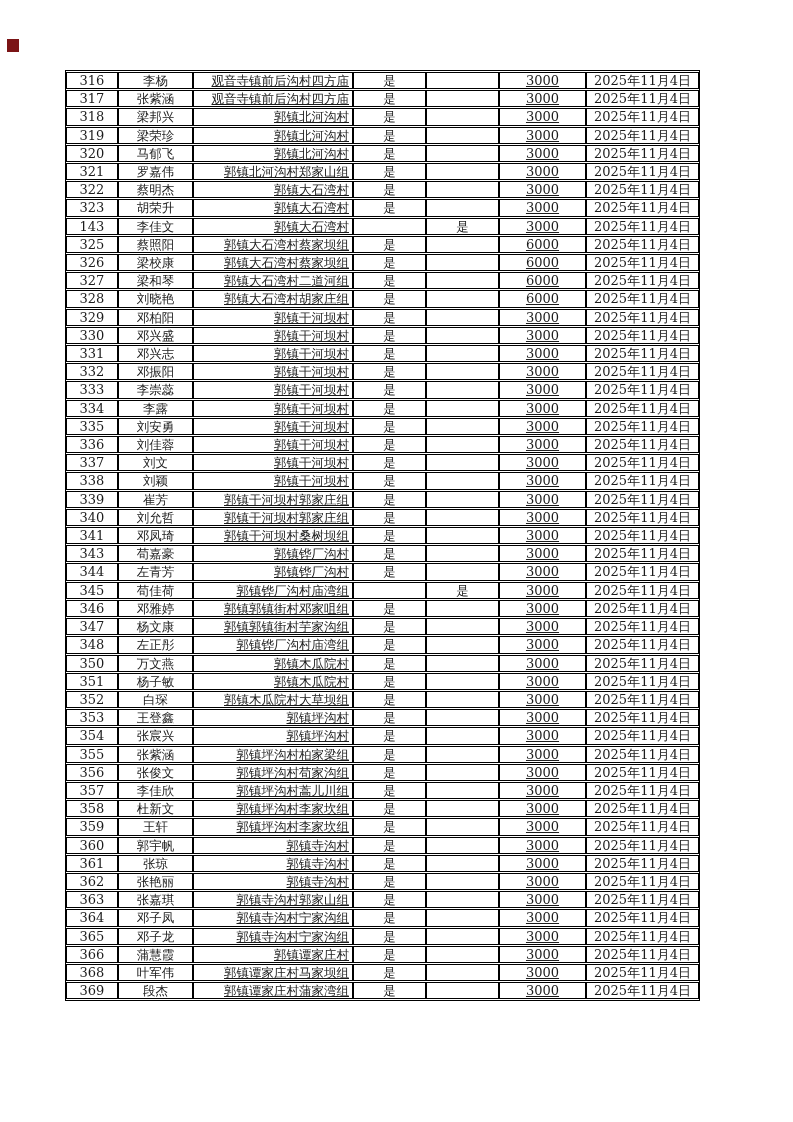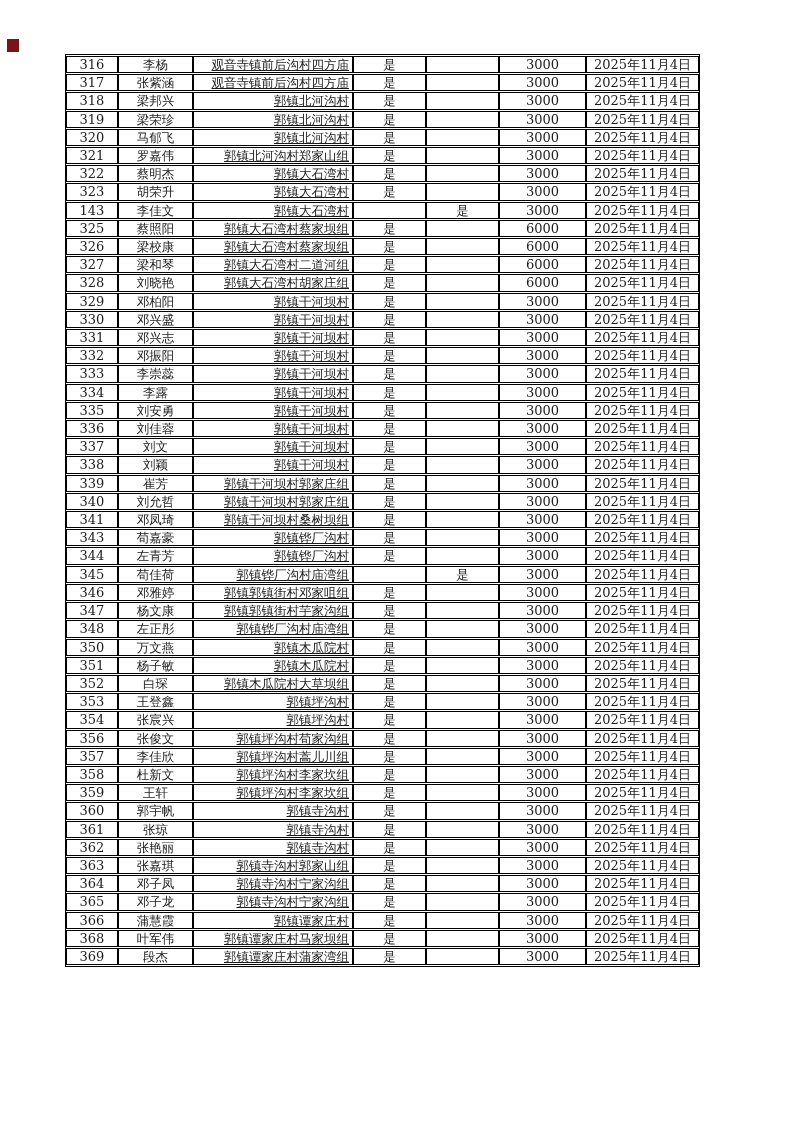--- a/index.html
+++ b/index.html
@@ -19,42 +19,42 @@
   .scan-mark {
     position: absolute;
     left: 7px;
     top: 39px;
     width: 12px;
     height: 13px;
   }
   table.roster {
     position: absolute;
     left: 65px;
-    top: 54px;
+    top: 70px;
     width: 633px;
     table-layout: fixed;
     border-collapse: separate;
     border-spacing: 0 1px;
     border: 1px solid #000;
   }
   table.roster td {
     box-sizing: border-box;
     border: 1px solid #000;
     height: 15.2px;
     line-height: 15.2px;
     font-size: 12.5px;
     padding: 0 3px;
     overflow: hidden;
     white-space: nowrap;
     vertical-align: middle;
     text-align: center;
   }
   table.roster td.c-index  { font-size: 13px; }
   table.roster td.c-addr   { text-align: right; text-decoration: underline; }
-  table.roster td.c-amount { font-size: 13px; }
+  table.roster td.c-amount { font-size: 13px; text-decoration: underline; }
   table.roster td.c-date   { font-size: 13px; }
 </style>
 </head>
 <body>
 
 <div class="sheet" style="background: rgb(255, 255, 255);">
   <div class="scan-mark" style="background: rgb(123, 20, 22);"></div>
 
   <table class="roster">
     <colgroup>
@@ -394,20 +394,29 @@
         <tr>
           <td class="c-index">354</td>
           <td class="c-name">张宸兴</td>
           <td class="c-addr">郭镇坪沟村</td>
           <td class="c-flag1">是</td>
           <td class="c-flag2"></td>
           <td class="c-amount">3000</td>
           <td class="c-date">2025年11月4日</td>
         </tr>
         <tr>
+          <td class="c-index">355</td>
+          <td class="c-name">张紫涵</td>
+          <td class="c-addr">郭镇坪沟村柏家梁组</td>
+          <td class="c-flag1">是</td>
+          <td class="c-flag2"></td>
+          <td class="c-amount">3000</td>
+          <td class="c-date">2025年11月4日</td>
+        </tr>
+        <tr>
           <td class="c-index">356</td>
           <td class="c-name">张俊文</td>
           <td class="c-addr">郭镇坪沟村苟家沟组</td>
           <td class="c-flag1">是</td>
           <td class="c-flag2"></td>
           <td class="c-amount">3000</td>
           <td class="c-date">2025年11月4日</td>
         </tr>
         <tr>
           <td class="c-index">357</td>

